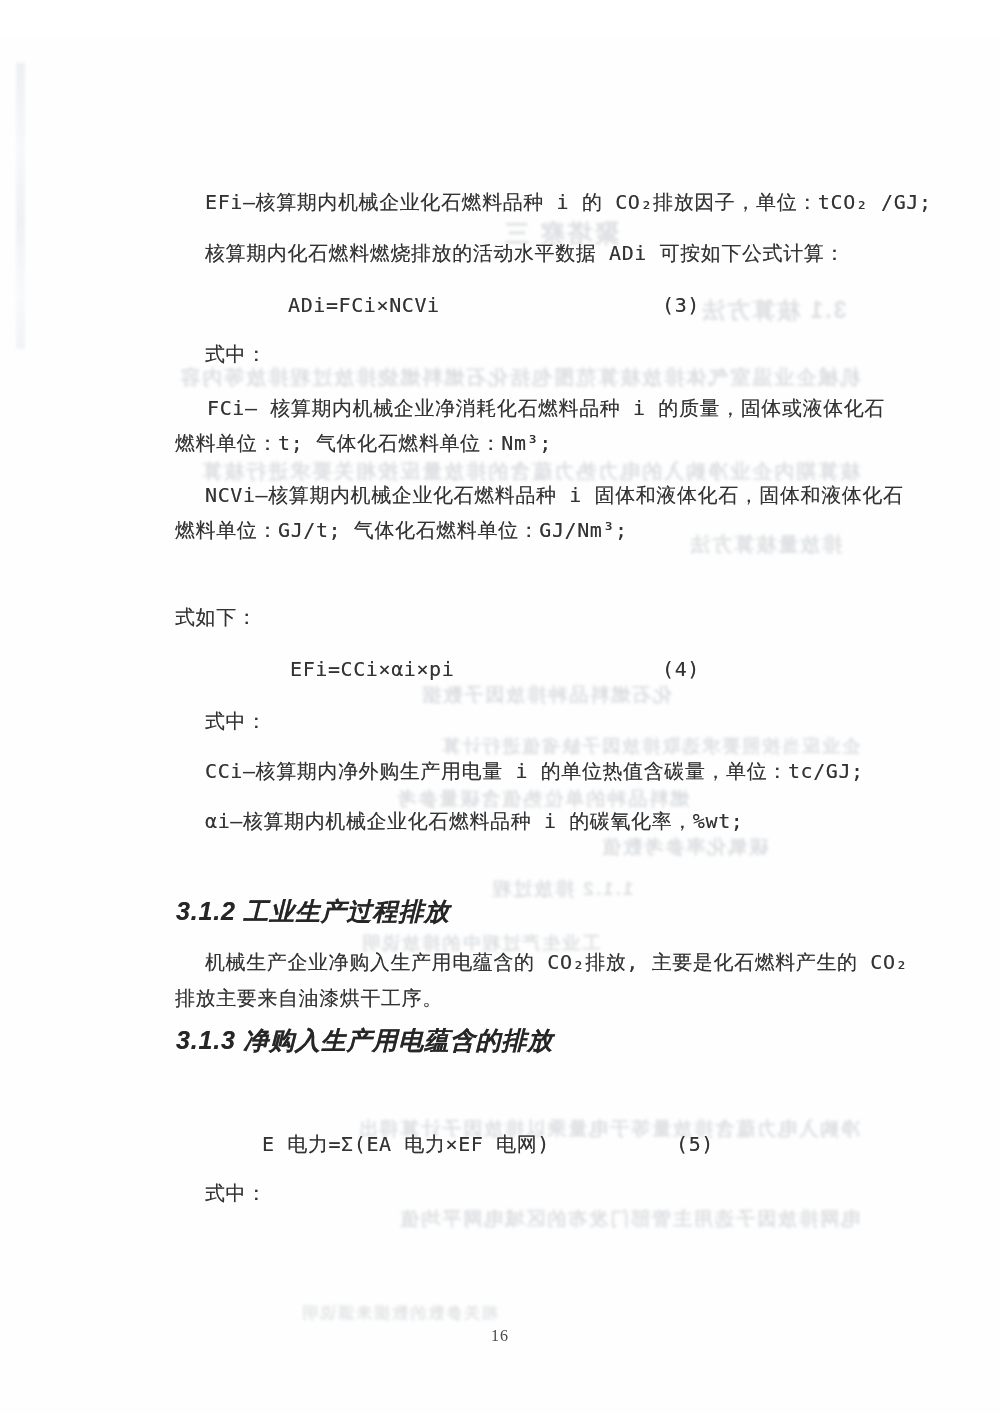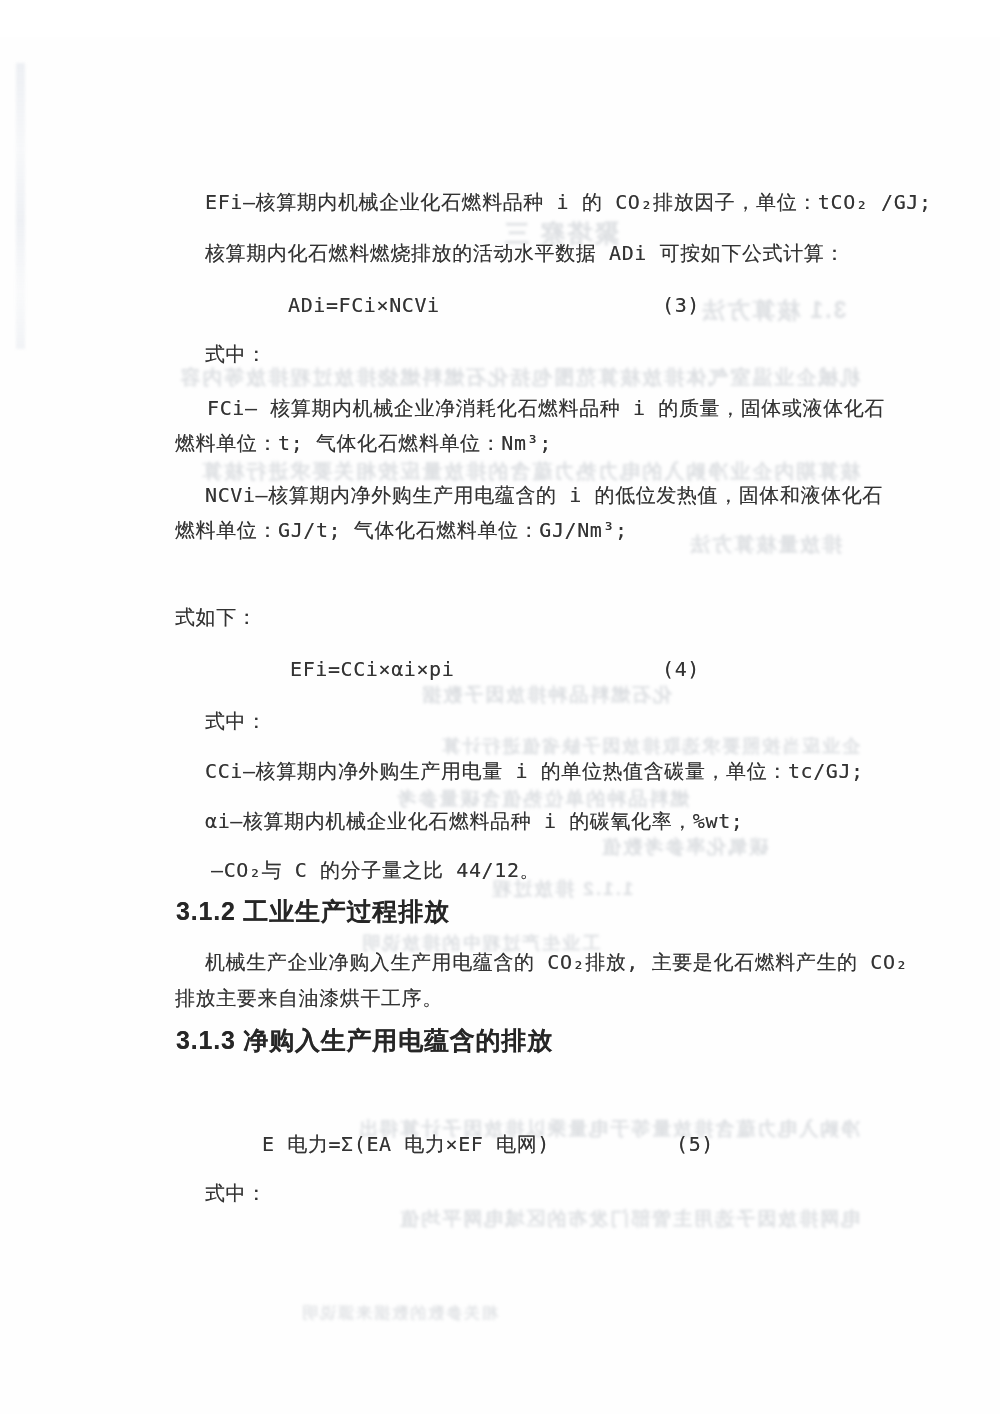--- a/index.html
+++ b/index.html
@@ -36,20 +36,21 @@
   .heading{
     position:absolute;
     font-family:"Liberation Sans","DejaVu Sans",sans-serif;
     font-weight:bold;
     font-size:25px;
     line-height:1;
     letter-spacing:0.8px;
     white-space:nowrap;
     color:#262626;
     text-shadow:0 0 0.5px rgba(30,30,30,0.6);
+    font-style:italic;
   }
   .pagenum{
     position:absolute;
     left:0;right:0;
     text-align:center;
     font-size:16px;
     color:#4a4a4a;
     letter-spacing:1px;
   }
   
@@ -105,42 +106,42 @@
   <div class="tline" style="left:205px;top:206px;">核算期内化石燃料燃烧排放的活动水平数据 ADi 可按如下公式计算：</div>
 
   <div class="formula" style="left:288px;top:258px;">ADi=FCi×NCVi</div>
   <div class="formula" style="left:662px;top:258px;">(3)</div>
 
   <div class="tline" style="left:205px;top:307px;">式中：</div>
 
   <div class="tline" style="left:207px;top:361px;">FCi— 核算期内机械企业净消耗化石燃料品种 i 的质量，固体或液体化石</div>
   <div class="tline" style="left:175px;top:396px;">燃料单位：t; 气体化石燃料单位：Nm³;</div>
 
-  <div class="tline" style="left:205px;top:448px;">NCVi—核算期内净外购生产用电蕴含的 i 的低位发热值，固体和液体化石</div>
+  <div class="tline" style="left:205px;top:448px;">NCVi—核算期内机械企业化石燃料品种 i 固体和液体化石，固体和液体化石</div>
   <div class="tline" style="left:175px;top:483px;">燃料单位：GJ/t; 气体化石燃料单位：GJ/Nm³;</div>
 
   <div class="tline" style="left:175px;top:570px;">式如下：</div>
 
   <div class="formula" style="left:290px;top:622px;">EFi=CCi×αi×pi</div>
   <div class="formula" style="left:662px;top:622px;">(4)</div>
 
   <div class="tline" style="left:205px;top:674px;">式中：</div>
 
   <div class="tline" style="left:205px;top:724px;">CCi—核算期内净外购生产用电量 i 的单位热值含碳量，单位：tc/GJ;</div>
   <div class="tline" style="left:205px;top:774px;">αi—核算期内机械企业化石燃料品种 i 的碳氧化率，%wt;</div>
-  <div class="tline" style="left:211px;top:823px;">—CO₂与 C 的分子量之比 44/12。</div>
 
   <div class="heading" style="left:176px;top:862px;">3.1.2 工业生产过程排放</div>
 
   <div class="tline" style="left:205px;top:915px;">机械生产企业净购入生产用电蕴含的 CO₂排放, 主要是化石燃料产生的 CO₂</div>
   <div class="tline" style="left:175px;top:951px;">排放主要来自油漆烘干工序。</div>
 
   <div class="heading" style="left:176px;top:991px;">3.1.3 净购入生产用电蕴含的排放</div>
 
 
   <div class="formula" style="left:262px;top:1097px;">E 电力=Σ(EA 电力×EF 电网)</div>
   <div class="formula" style="left:676px;top:1097px;">(5)</div>
 
   <div class="tline" style="left:205px;top:1146px;">式中：</div>
 
 
+  <div class="pagenum" style="top:1290px;">16</div>
 
 </div>
 
 </body></html>

